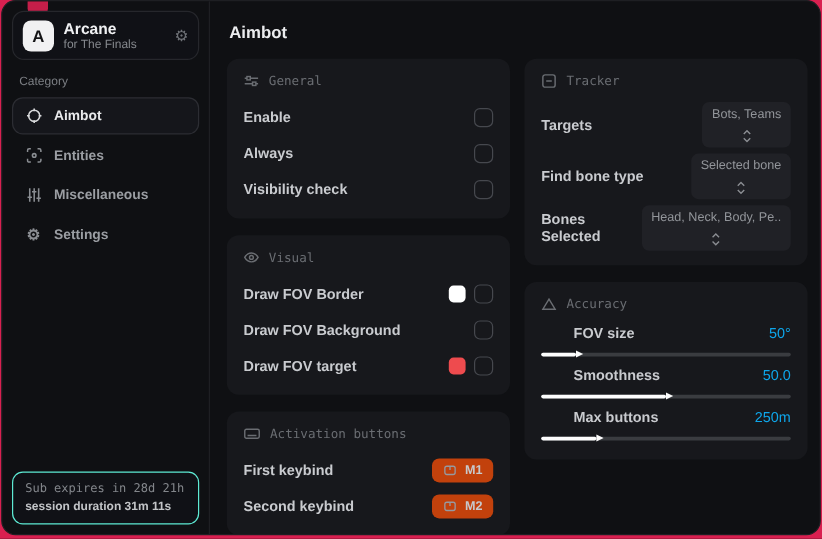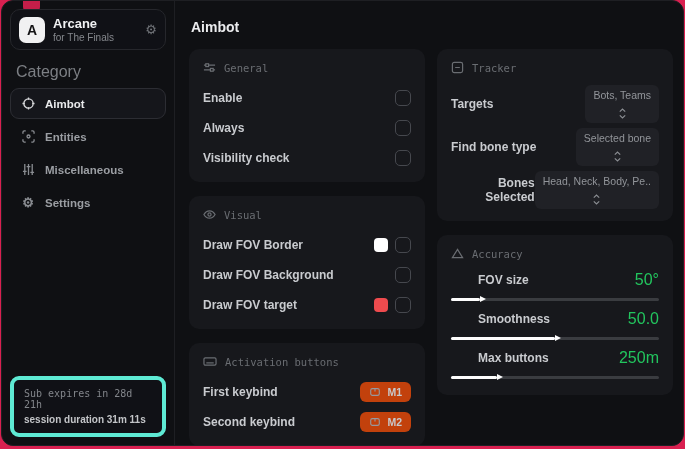--- a/index.html
+++ b/index.html
@@ -37,55 +37,55 @@
   .logo {
     width: 26px; height: 26px; background: #f1f1f2; color: #141416;
     border-radius: 7px; font-weight: bold; font-size: 14px;
     display: flex; align-items: center; justify-content: center;
     flex: 0 0 26px;
   }
   .brand-text { display: flex; flex-direction: column; gap: 1px; }
   .brand-name { font-size: 13px; font-weight: bold; color: #f0f1f3; }
   .brand-sub  { font-size: 10px; color: #85888d; }
   .brand-gear { margin-left: auto; color: #6f7277; font-size: 13px; cursor: pointer; line-height: 1; }
-  .category-label { font-size: 16px; color: #7c7f84; margin: 13px 6px 7px; }
+  .category-label { font-size: 10px; color: #7c7f84; margin: 13px 6px 7px; }
   .nav { display: flex; flex-direction: column; }
   .nav-item {
     display: flex; align-items: center; gap: 10px;
     padding: 8px 10px; border-radius: 9px; border: 1px solid transparent;
     color: #9b9ea3; font-size: 11.5px; font-weight: 600; cursor: pointer;
     margin-bottom: 2px;
   }
   .nav-item .nav-icon { color: #8a8d92; display: flex; width: 14px; justify-content: center; }
   .nav-item.active { border-color: #2c2d33; background: #15161b; color: #e9eaec; }
   .nav-item.active .nav-icon { color: #d8d9db; }
   .sidebar-status {
     margin-top: auto;
-    border: 4px solid #5eead4; border-radius: 9px;
+    border: 1px solid #5eead4; border-radius: 9px;
     padding: 8px 10px; background: #101116;
   }
   .status-line1 { font-family: "DejaVu Sans Mono", monospace; font-size: 10px; color: #83868b; margin-bottom: 4px; }
   .status-line2 { font-size: 10px; color: #c3c5c8; font-weight: 600; }
   
   .main { flex: 1; padding: 12px 12px 12px 14px; overflow: hidden; }
   .page-title { font-size: 14px; font-weight: bold; color: #ebecee; margin: 6px 0 14px 2px; }
   .cols { display: flex; gap: 12px; align-items: flex-start; }
   .col { width: 236px; flex: 0 0 236px; display: flex; flex-direction: column; gap: 14px; }
   .card {
     background: #17181c; border-radius: 10px; padding: 12px 14px;
   }
   .card-header {
     display: flex; align-items: center; gap: 8px;
     font-family: "DejaVu Sans Mono", monospace;
     font-size: 10.5px; color: #6a6d72; margin-bottom: 11px;
   }
   .card-header .hdr-icon { display: flex; color: #6a6d72; }
   .row {
     display: flex; align-items: center; justify-content: space-between;
-    min-height: 25px; margin-top: 5px; text-align: right;
+    min-height: 25px; margin-top: 5px;
   }
   .row-label { font-size: 12px; font-weight: 600; color: #c9cbcf; }
   .row-right { display: flex; align-items: center; gap: 7px; }
   .checkbox {
     width: 16px; height: 16px; border: 1.5px solid #46484e; border-radius: 5px;
     background: transparent; cursor: pointer; flex: 0 0 16px;
   }
   .swatch { width: 14px; height: 14px; border-radius: 4px; cursor: pointer; }
   .chip {
     display: flex; align-items: center; gap: 7px;
@@ -95,21 +95,21 @@
   .chip .chip-icon { display: flex; color: #8a8d92; }
   .keychip {
     display: flex; align-items: center; gap: 6px;
     background: #c2410c; border-radius: 6px; padding: 4px 9px;
     font-size: 10.5px; font-weight: bold; color: #c7c9cc; cursor: pointer;
   }
   .keychip .chip-icon { display: flex; color: #9preferably; color: #9699a0; }
   
   .acc-row { margin-top: 9px; }
   .acc-top { display: flex; justify-content: space-between; align-items: center; padding-left: 27px; }
-  .acc-value { font-size: 16px; color: #22c55e; }
+  .acc-value { font-size: 12px; color: #0ea5e9; }
   .slider { position: relative; height: 3px; background: #3a3c40; border-radius: 2px; margin: 9px 0 4px; cursor: pointer; }
   .slider-fill { position: relative; height: 3px; background: #fdfdfd; border-radius: 2px; }
   .slider-thumb {
     position: absolute; right: -6px; top: -2px;
     width: 0; height: 0;
     border-left: 6px solid #fdfdfd;
     border-top: 3.5px solid transparent;
     border-bottom: 3.5px solid transparent;
   }
   svg { display: block; }

